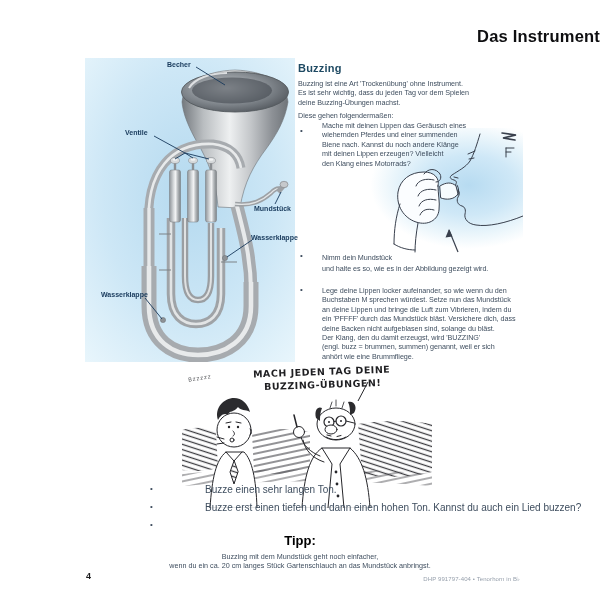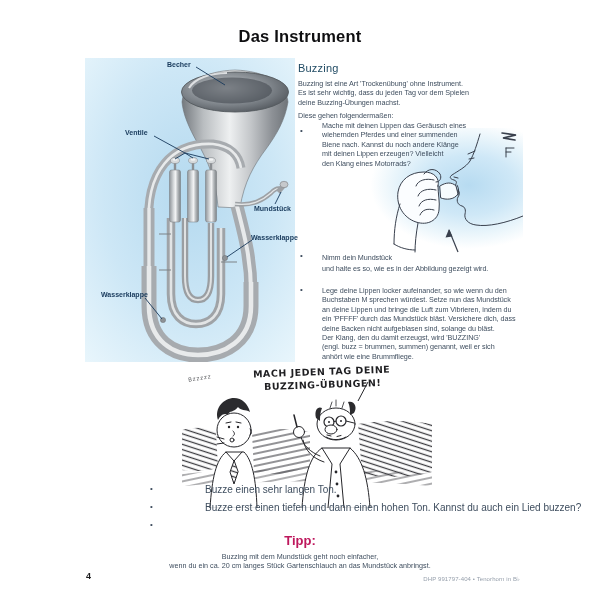--- a/index.html
+++ b/index.html
@@ -7,34 +7,34 @@
     width:600px;height:600px;position:relative;overflow:hidden;
     background:#ffffff;
     font-family:"Liberation Sans",sans-serif;
     color:#3f4e5f;
   }
   .abs{position:absolute;}
   .nowrap{white-space:nowrap;}
 
   
   .page-title{
-    left:0;top:27px;width:600px;text-align:center;
+    left:0;top:27px;width:600px;text-align:right;
     font-size:16.5px;font-weight:bold;color:#0e0e10;letter-spacing:.2px;
   }
 
   
   .instrument-panel{left:85px;top:58px;width:210px;height:304px;}
   .diagram-label{
     font-size:7px;font-weight:bold;color:#17395b;white-space:nowrap;
   }
 
   
   .rc{font-size:7.2px;line-height:9.4px;letter-spacing:-.05px;color:#3f4e5f;}
   .buzzing-heading{
-    left:298px;top:62px;font-size:11px;font-weight:normal;color:#1f4a63;letter-spacing:.2px;
+    left:298px;top:62px;font-size:11px;font-weight:bold;color:#1f4a63;letter-spacing:.2px;
   }
   .bullet-dot{
     position:absolute;left:300px;font-size:8px;color:#3f4e5f;
   }
   .ill-wash{
     left:330px;top:128px;width:193px;height:136px;
     background:radial-gradient(ellipse 60% 55% at 72% 42%, #b7dbf1 0%, #cfe8f7 40%, #e9f5fb 65%, rgba(255,255,255,0) 85%);
   }
 
   
@@ -49,21 +49,21 @@
   }
 
   
   .exercise-row{position:absolute;left:150px;display:flex;}
   .exercise-row .dot{width:30px;font-size:8px;color:#3f4e5f;}
   .exercise-row .txt{font-size:10px;color:#3f4e5f;white-space:nowrap;padding-left:25px;}
 
   
   .tipp-heading{
     left:0;top:533px;width:600px;text-align:center;
-    font-size:13px;font-weight:bold;color:#be185d;
+    font-size:13px;font-weight:bold;color:#000000;
   }
   .tipp-line{left:0;width:600px;text-align:center;font-size:7.2px;color:#3f4e5f;}
 
   
   .page-number{left:86px;top:571px;font-size:9px;font-weight:bold;color:#1b1b1d;}
   .imprint{left:320px;top:575px;width:200px;text-align:right;font-size:6px;color:#97a0ac;letter-spacing:.1px;}
 </style>
 </head>
 <body>
 

